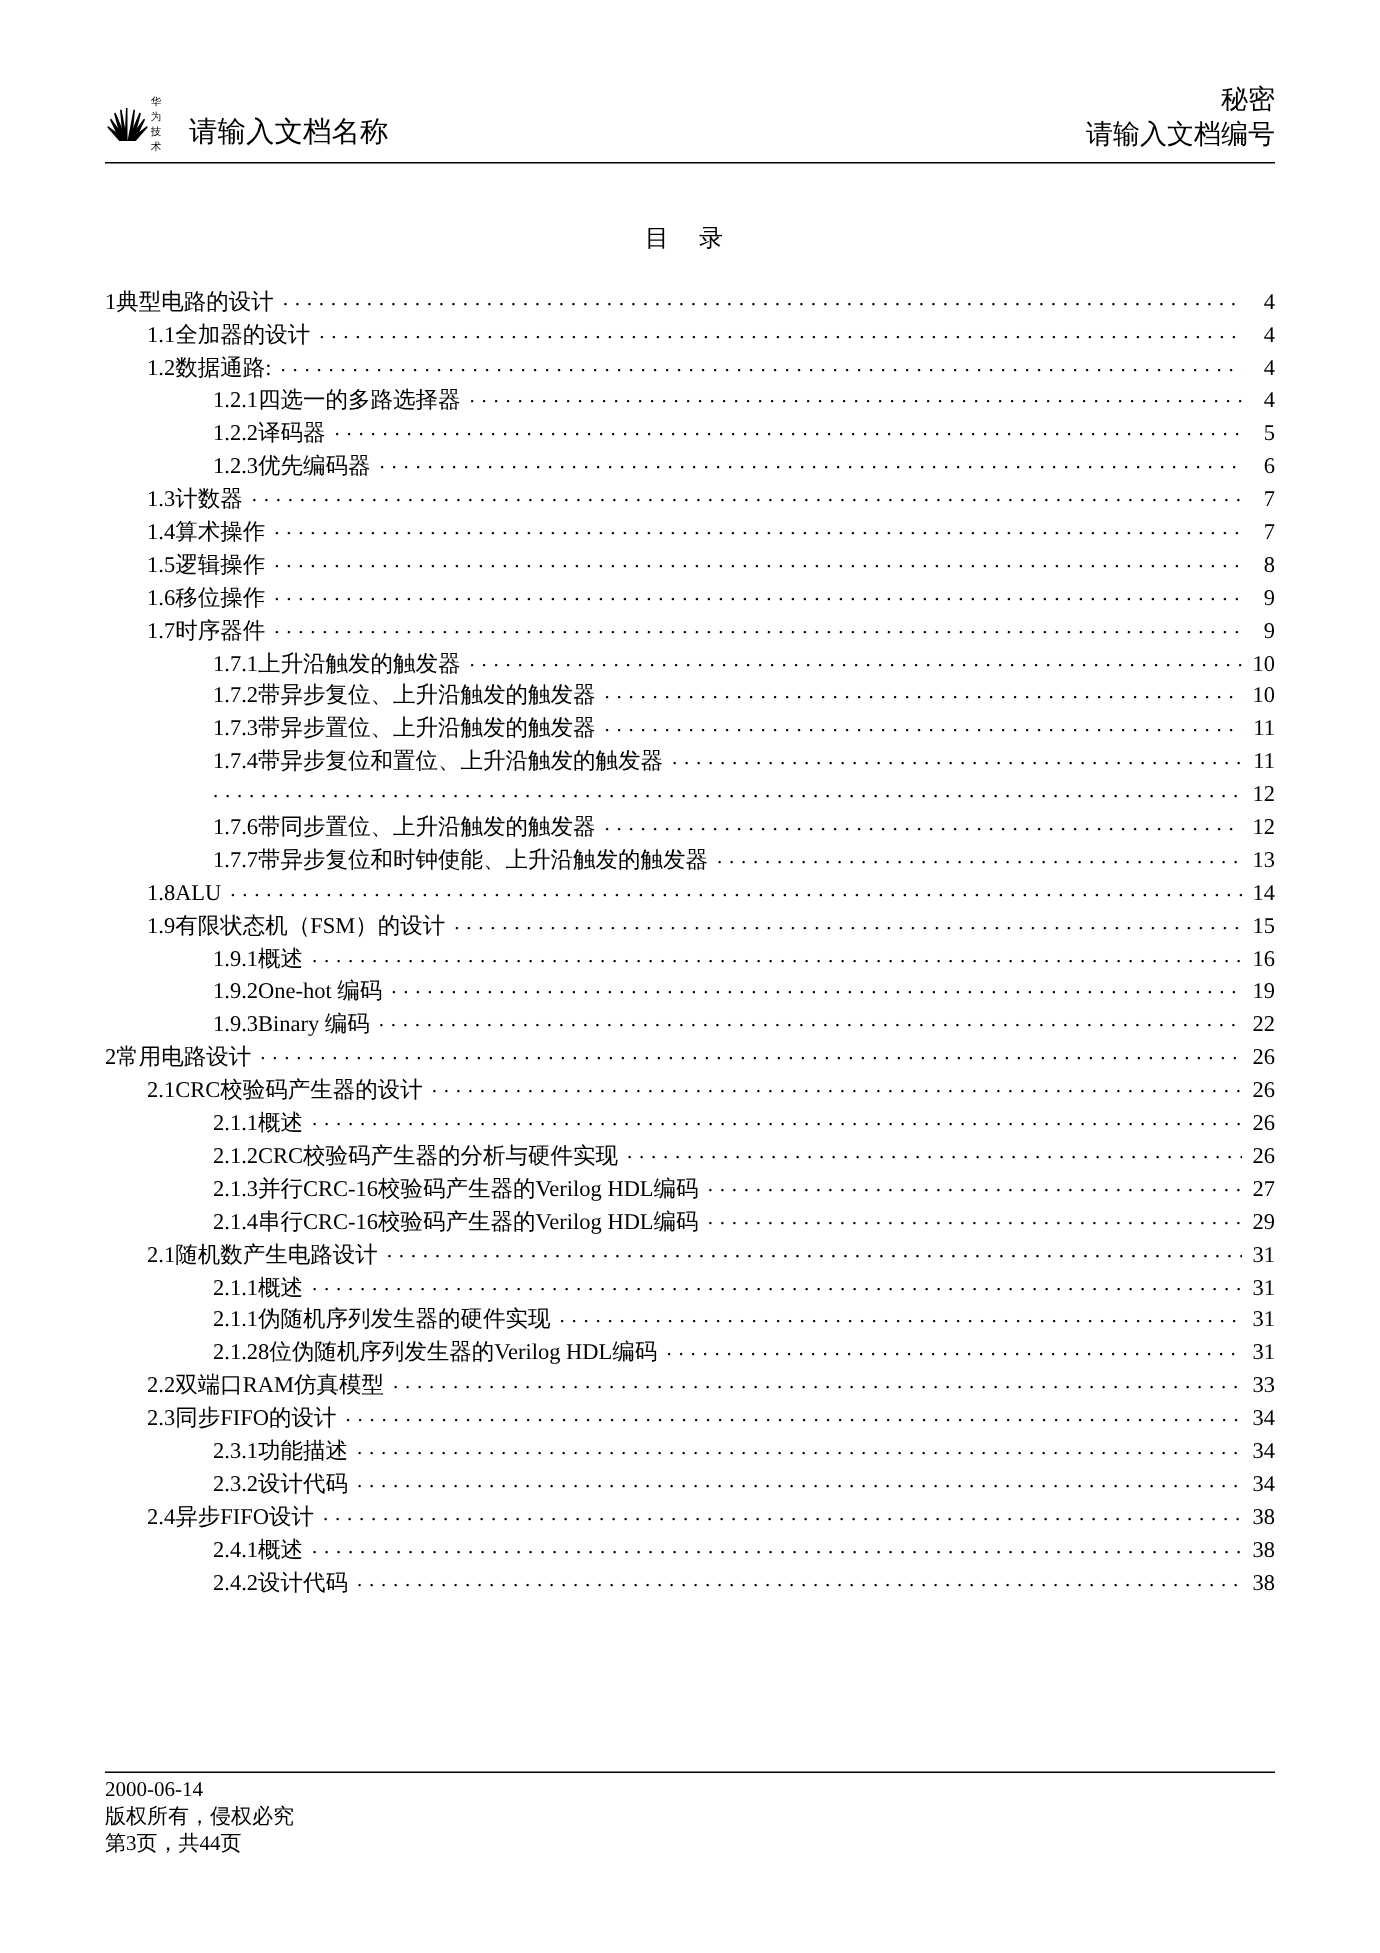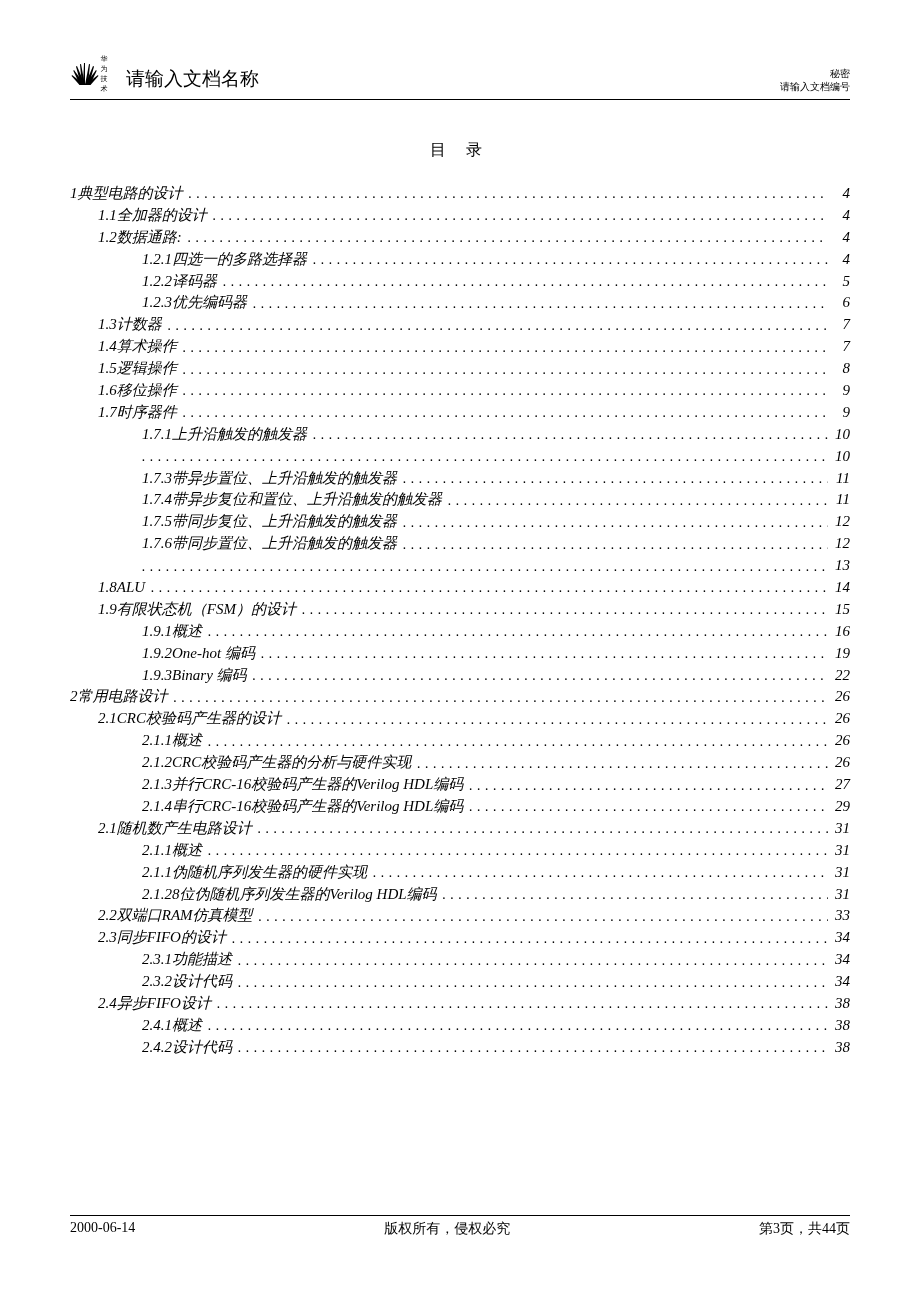--- a/index.html
+++ b/index.html
@@ -29,34 +29,33 @@
     .logo {
       width: 38px;
       height: 38px;
       display: flex;
       flex-direction: row;
       align-items: center;
     }
     .logo-shell svg { display: block; }
     .logo-text { font-size: 7px; text-align: center; }
     .header-title { font-size: 19px; padding-bottom: 1px; }
-    .header-right { text-align: right; font-size: 10px; line-height: 1.3; }
+    .header-right { text-align: right; font-size: 18px; line-height: 1.3; }
     .toc-title {
       text-align: center;
       font-size: 16px;
       letter-spacing: 8px;
       margin-bottom: 22px;
     }
     .toc { }
     .toc-entry {
       display: flex;
-      align-items: flex-end;
+      align-items: center;
       line-height: 1.46;
       white-space: nowrap;
-      font-style: italic;
     }
     .toc-label { flex-shrink: 0; padding-right: 6px; }
     .toc-dots {
       flex: 1;
       overflow: hidden;
       position: relative;
       height: 1em;
     }
     .toc-dots::after {
       content: " . . . . . . . . . . . . . . . . . . . . . . . . . . . . . . . . . . . . . . . . . . . . . . . . . . . . . . . . . . . . . . . . . . . . . . . . . . . . . . . . . . . . . . . . . . . . . . . . . . . . . . .";
@@ -74,20 +73,21 @@
     .footer {
       position: absolute;
       left: 70px;
       right: 70px;
       bottom: 64px;
       border-top: 1.5px solid #000;
       padding-top: 4px;
       display: flex;
       justify-content: space-between;
       font-size: 14px;
+      flex-direction: column;
     }
   </style>
 </head>
 <body>
 
 <div class="header">
   <div class="header-left">
     <div class="logo">
       <span class="logo-shell">
         <svg width="30" height="26" viewBox="0 0 30 26">
@@ -171,44 +171,45 @@
       <span class="toc-label">1.7时序器件</span>
       <span class="toc-dots"></span>
       <span class="toc-page">9</span>
     </div>
     <div class="toc-entry level-2">
       <span class="toc-label">1.7.1上升沿触发的触发器</span>
       <span class="toc-dots"></span>
       <span class="toc-page">10</span>
     </div>
     <div class="toc-entry level-2">
+      <span class="toc-label">1.7.2带异步复位、上升沿触发的触发器</span>
       <span class="toc-dots"></span>
       <span class="toc-page">10</span>
     </div>
     <div class="toc-entry level-2">
       <span class="toc-label">1.7.3带异步置位、上升沿触发的触发器</span>
       <span class="toc-dots"></span>
       <span class="toc-page">11</span>
     </div>
     <div class="toc-entry level-2">
       <span class="toc-label">1.7.4带异步复位和置位、上升沿触发的触发器</span>
       <span class="toc-dots"></span>
       <span class="toc-page">11</span>
     </div>
     <div class="toc-entry level-2">
-      <span class="toc-label">1.7.5带同步复位、上升沿触发的触发器</span>
       <span class="toc-dots"></span>
       <span class="toc-page">12</span>
     </div>
     <div class="toc-entry level-2">
       <span class="toc-label">1.7.6带同步置位、上升沿触发的触发器</span>
       <span class="toc-dots"></span>
       <span class="toc-page">12</span>
     </div>
     <div class="toc-entry level-2">
+      <span class="toc-label">1.7.7带异步复位和时钟使能、上升沿触发的触发器</span>
       <span class="toc-dots"></span>
       <span class="toc-page">13</span>
     </div>
     <div class="toc-entry level-1">
       <span class="toc-label">1.8ALU</span>
       <span class="toc-dots"></span>
       <span class="toc-page">14</span>
     </div>
     <div class="toc-entry level-1">
       <span class="toc-label">1.9有限状态机（FSM）的设计</span>

